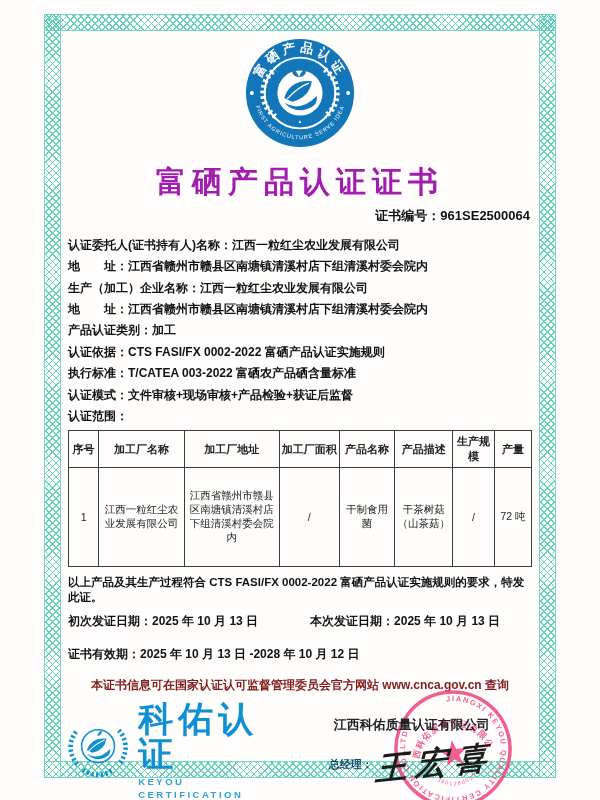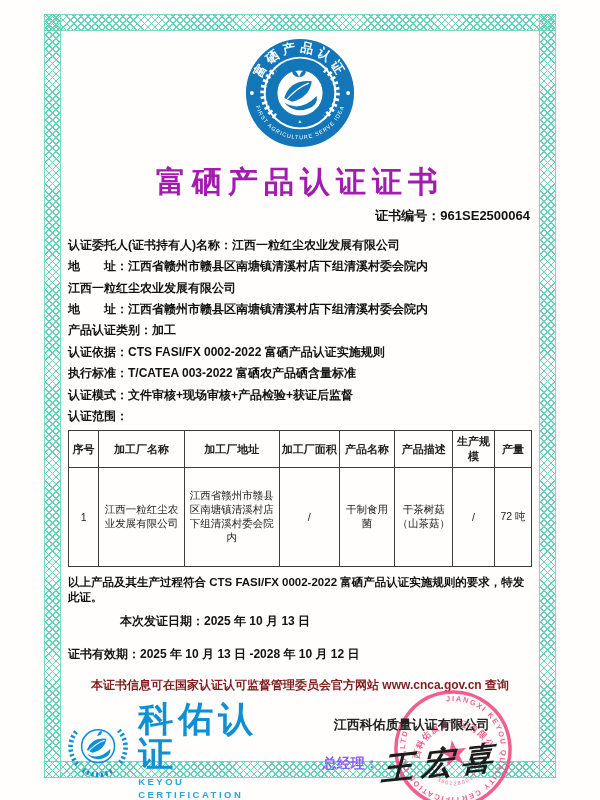--- a/index.html
+++ b/index.html
@@ -55,21 +55,21 @@
 
   .footer-band{display:flex;justify-content:space-between;align-items:center;margin-top:10px;height:92px;}
   .keyou-left{display:flex;align-items:center;gap:10px;}
   .keyou-cn{font-size:35px;font-weight:bold;color:#0f8fd4;letter-spacing:5px;line-height:1;}
   .keyou-en{font-size:9.5px;font-weight:bold;color:#2ba3dc;letter-spacing:2.5px;margin-top:5px;}
 
   .issuer-block{position:relative;width:255px;height:92px;}
   .stamp-svg{position:absolute;right:18px;top:-16px;opacity:.88;transform:rotate(-8deg);}
   .issuer-company{position:relative;z-index:2;font-size:13px;font-weight:bold;text-align:center;margin-top:12px;color:#222;}
   .signer-row{position:relative;z-index:2;display:flex;align-items:center;justify-content:center;margin-top:8px;}
-  .signer-label{font-size:14px;font-weight:bold;color:#8b5cf6;}
+  .signer-label{font-size:11px;font-weight:bold;color:#0c4a6e;}
   .signature{
     font-family:"DejaVu Serif","Liberation Serif",serif;
     font-style:italic;font-weight:bold;font-size:32px;letter-spacing:8px;
     transform:rotate(-6deg) skewX(-8deg);color:#1c1c1c;margin-left:2px;
   }
 </style>
 </head>
 <body>
 
 <div class="page">
@@ -117,20 +117,21 @@
 
     <div class="field">
       <span class="lab">认证委托人(证书持有人)名称：</span>
       <span class="val">江西一粒红尘农业发展有限公司</span>
     </div>
     <div class="field">
       <span class="lab">地　　址：</span>
       <span class="val">江西省赣州市赣县区南塘镇清溪村店下组清溪村委会院内</span>
     </div>
     <div class="field">
+      <span class="lab">生产（加工）企业名称：</span>
       <span class="val">江西一粒红尘农业发展有限公司</span>
     </div>
     <div class="field">
       <span class="lab">地　　址：</span>
       <span class="val">江西省赣州市赣县区南塘镇清溪村店下组清溪村委会院内</span>
     </div>
     <div class="field">
       <span class="lab">产品认证类别：</span>
       <span class="val">加工</span>
     </div>
@@ -186,20 +187,21 @@
 （山茶菇）</td>
           <td>/</td>
           <td>72 吨</td>
         </tr>
       </tbody>
     </table>
 
     <div class="declaration">以上产品及其生产过程符合 CTS FASI/FX 0002-2022 富硒产品认证实施规则的要求，特发此证。</div>
 
     <div class="dates-row">
+      <span><span>初次发证日期：</span><span>2025 年 10 月 13 日</span></span>
       <span class="d2"><span>本次发证日期：</span><span>2025 年 10 月 13 日</span></span>
     </div>
     <div class="dates-valid">
       <span>证书有效期：</span><span>2025 年 10 月 13 日 -2028 年 10 月 12 日</span>
     </div>
 
     <div class="cnca">本证书信息可在国家认证认可监督管理委员会官方网站 www.cnca.gov.cn 查询</div>
 
     <div class="footer-band">
 

